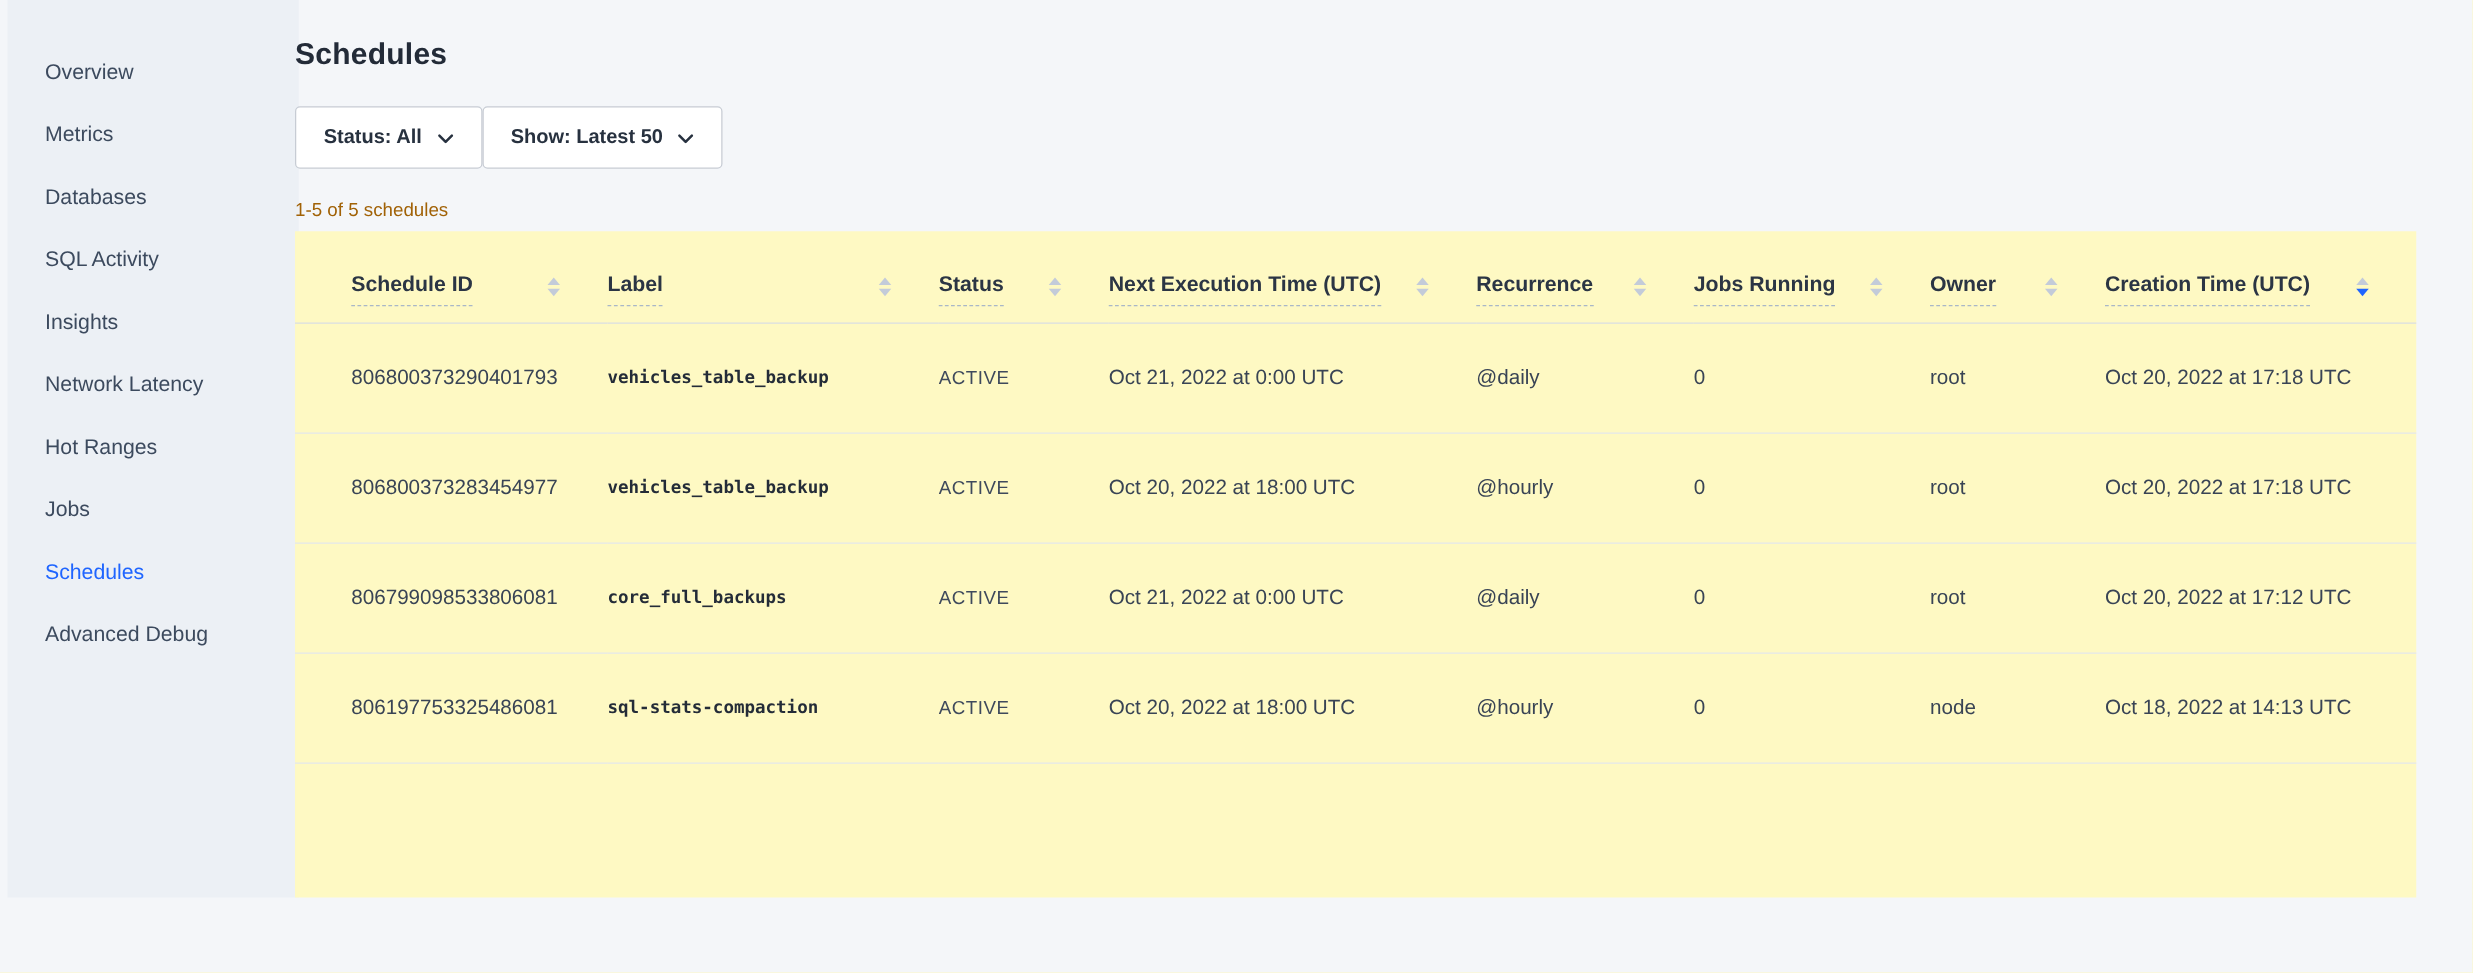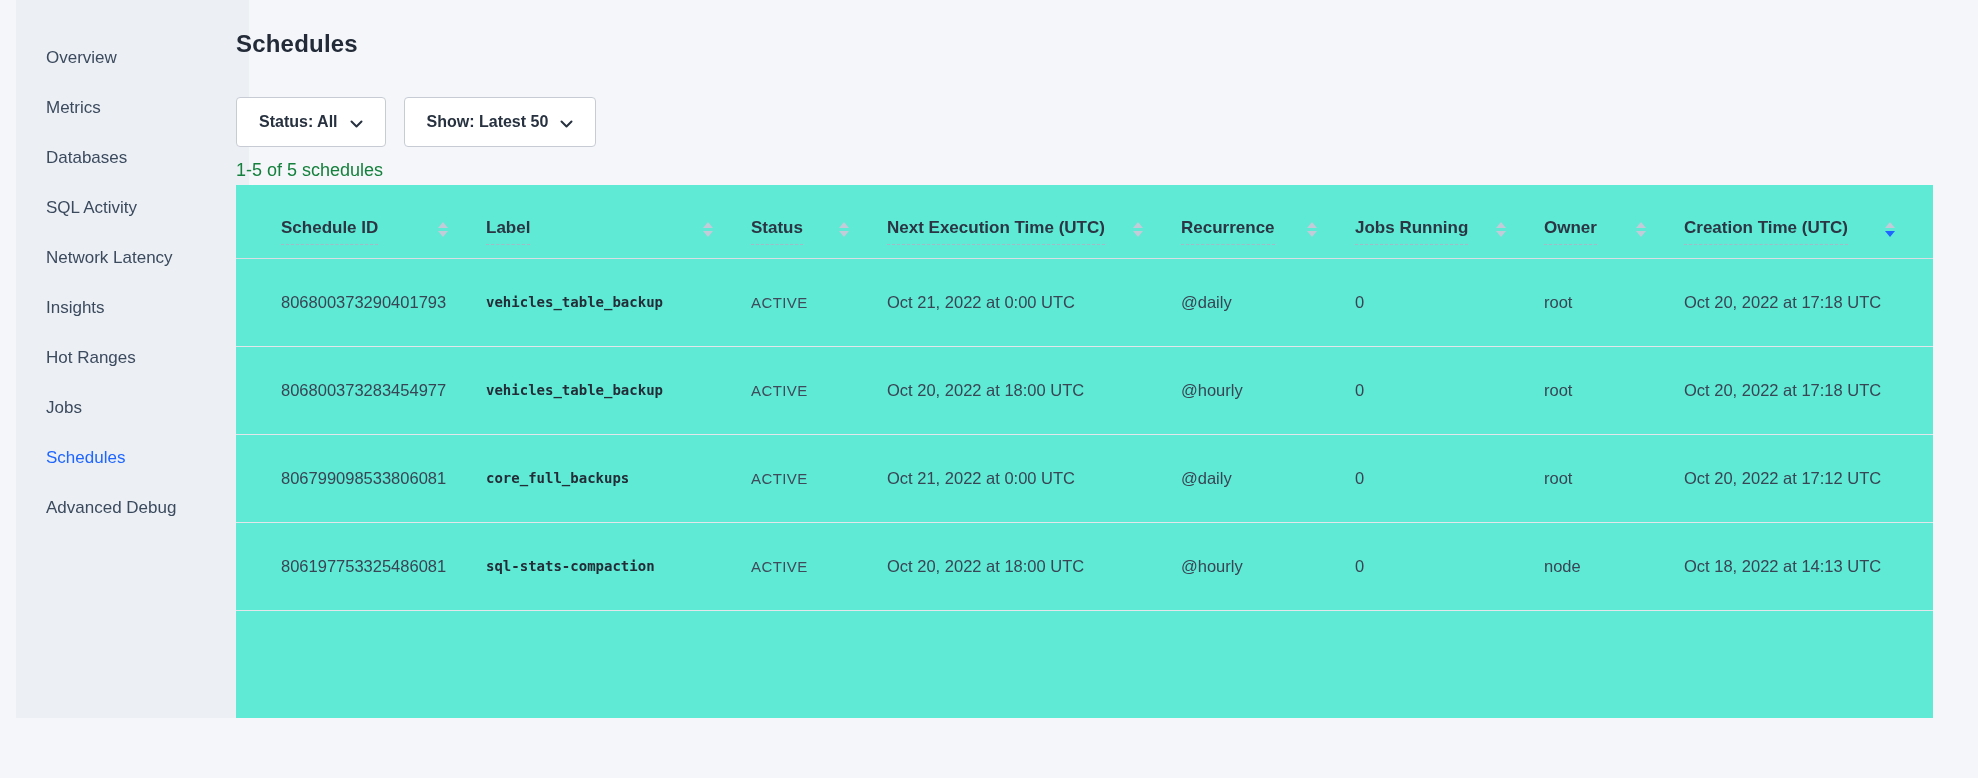--- a/index.html
+++ b/index.html
@@ -6,21 +6,21 @@
   html,body { width:1978px; height:778px; overflow:hidden; }
   body {
     background:#f4f6f9;
     font-family:"Liberation Sans", sans-serif;
     color:#394455;
     position:relative;
   }
 
   
   .sidebar {
-    position:absolute; left:16px; top:0;
+    position:absolute; left:6px; top:0;
     width:233px; height:718px;
     background:#ecf0f5;
     padding-top:33px;
   }
   .nav-item {
     height:50px; line-height:50px;
     padding-left:30px;
     font-size:17px;
     color:#3c4a5e;
     cursor:pointer;
@@ -28,41 +28,41 @@
   }
   .nav-item.active { color:#1f65ff; }
 
   
   .main { position:absolute; left:236px; top:0; width:1697px; }
   .page-title {
     margin-top:30px;
     font-size:24px; font-weight:bold; color:#232b38;
     letter-spacing:.2px;
   }
-  .filters { position:absolute; left:0; top:97px; display:flex; gap:18px; }
+  .filters { position:absolute; left:0; top:85px; display:flex; }
   .filter-btn {
     display:flex; align-items:center; gap:12px;
     height:50px; padding:0 22px;
     background:#ffffff;
     border:1px solid #c7ccd4; border-radius:4px;
     font-family:"Liberation Sans", sans-serif;
     font-size:16px; font-weight:bold; color:#27313f;
     cursor:pointer;
   }
   .chevron { display:inline-block; margin-top:2px; }
   .results-count {
     position:absolute; left:0; top:160px;
-    font-size:18px; color:#15803d;
+    font-size:15px; color:#a16207;
   }
 
   
   .card {
     position:absolute; left:0; top:185px;
     width:1697px; height:533px;
-    background:#5eead4;
+    background:#fef9c3;
   }
   table { border-collapse:collapse; table-layout:fixed; width:1697px; }
   thead tr { height:73px; }
   th {
     vertical-align:bottom;
     padding:0 38px 13px 0;
     text-align:left;
     border-bottom:1px solid #d9dee4;
   }
   th:first-child, td:first-child { padding-left:45px; }
@@ -98,22 +98,22 @@
 </style>
 </head>
 <body>
 
 <aside class="sidebar">
   <nav>
     <div class="nav-item">Overview</div>
     <div class="nav-item">Metrics</div>
     <div class="nav-item">Databases</div>
     <div class="nav-item">SQL Activity</div>
+    <div class="nav-item">Insights</div>
     <div class="nav-item">Network Latency</div>
-    <div class="nav-item">Insights</div>
     <div class="nav-item">Hot Ranges</div>
     <div class="nav-item">Jobs</div>
     <div class="nav-item active">Schedules</div>
     <div class="nav-item">Advanced Debug</div>
   </nav>
 </aside>
 
 <main class="main">
   <h1 class="page-title">Schedules</h1>
 

